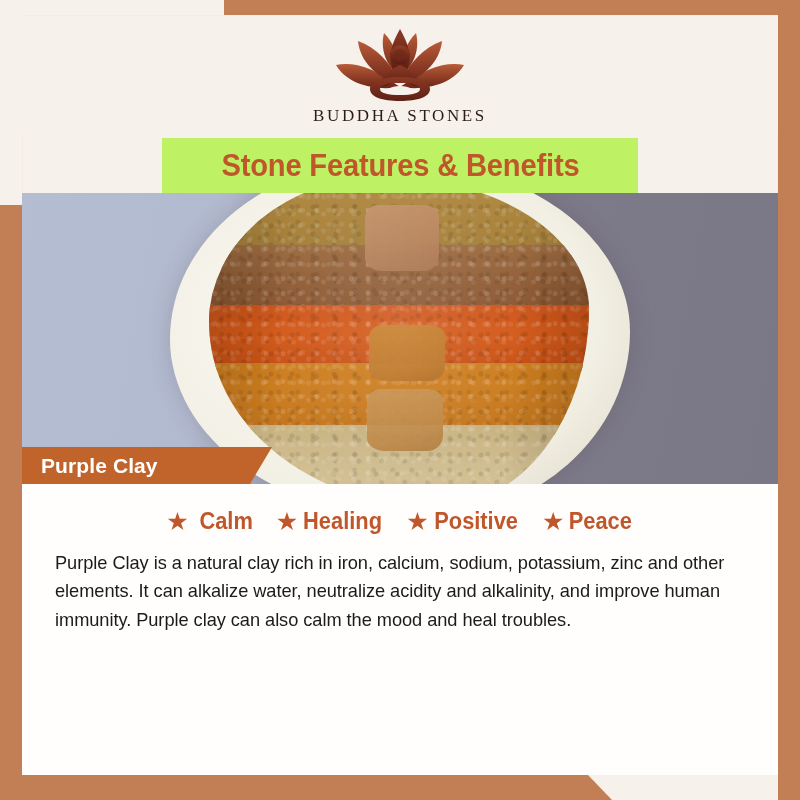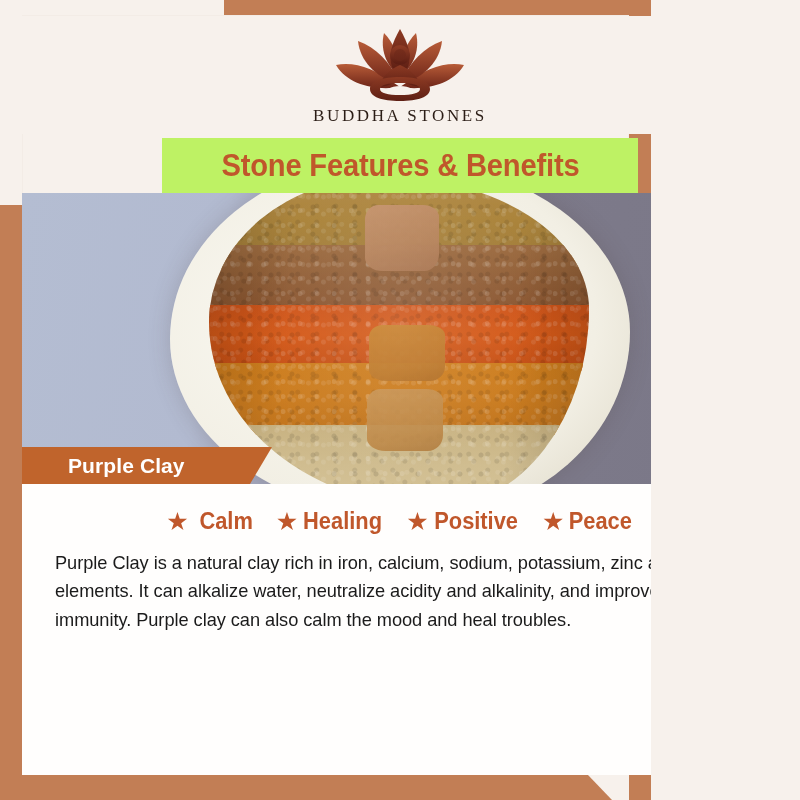--- a/index.html
+++ b/index.html
@@ -11,21 +11,21 @@
     width: 800px;
     height: 800px;
     overflow: hidden;
     font-family: "Liberation Sans", sans-serif;
     background: #f7f1ec;
   }
 
   
   #page {
     position: relative;
-    width: 651px;
+    width: 800px;
     height: 800px;
     background: #f7f1ec;
     overflow: hidden;
   }
   #frame-right {
     position: absolute;
     right: 0;
     top: 0;
     width: 22px;
     height: 800px;
@@ -227,21 +227,21 @@
     left: 22px;
     top: 447px;
     width: 250px;
     height: 37px;
     background: #c0642c;
     clip-path: polygon(0 0, 250px 0, 228px 37px, 0 37px);
     display: flex;
     align-items: center;
   }
   #clay-label-text {
-    margin-left: 46px;
+    margin-left: 19px;
     font-size: 21px;
     font-weight: bold;
     color: #ffffff;
     letter-spacing: 0.1px;
   }
 
   
   #content {
     position: absolute;
     left: 22px;

